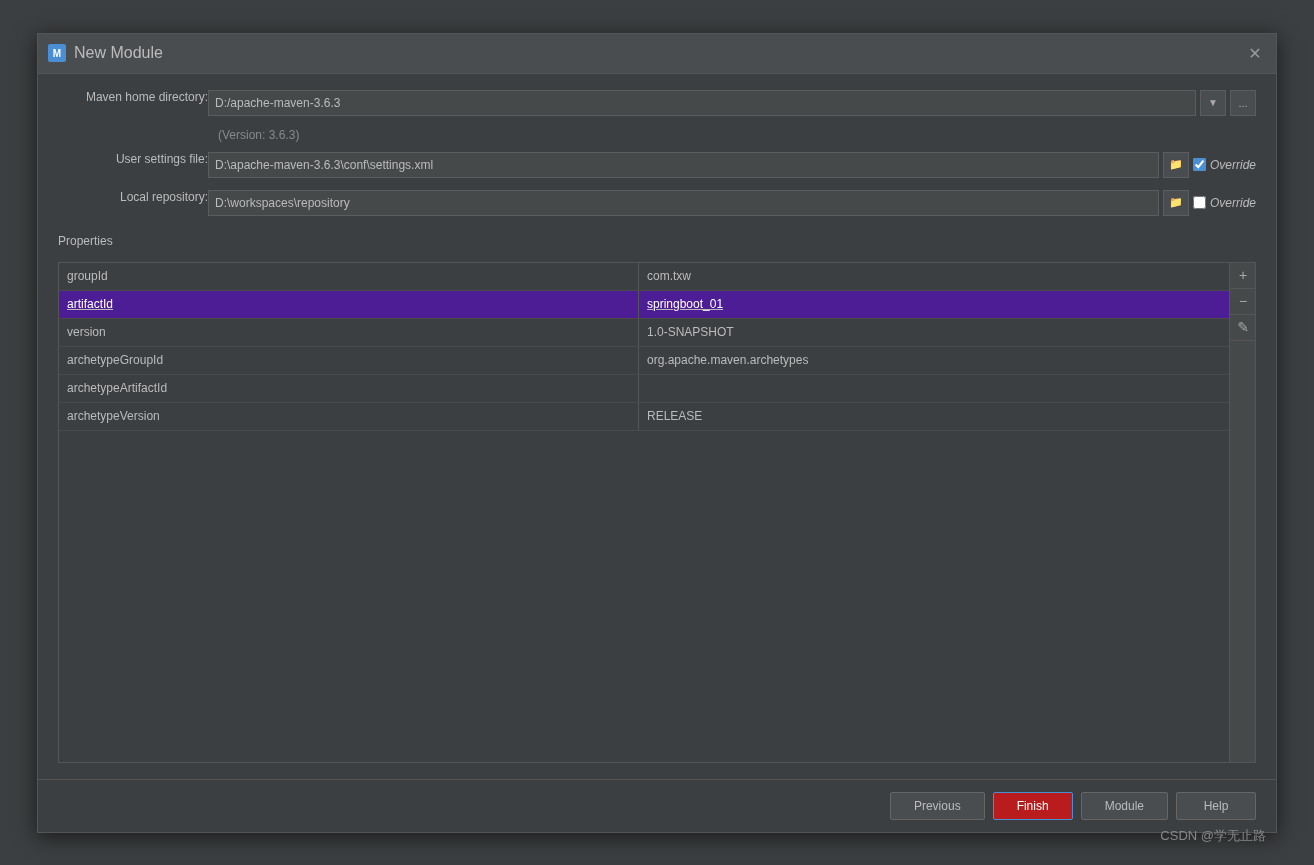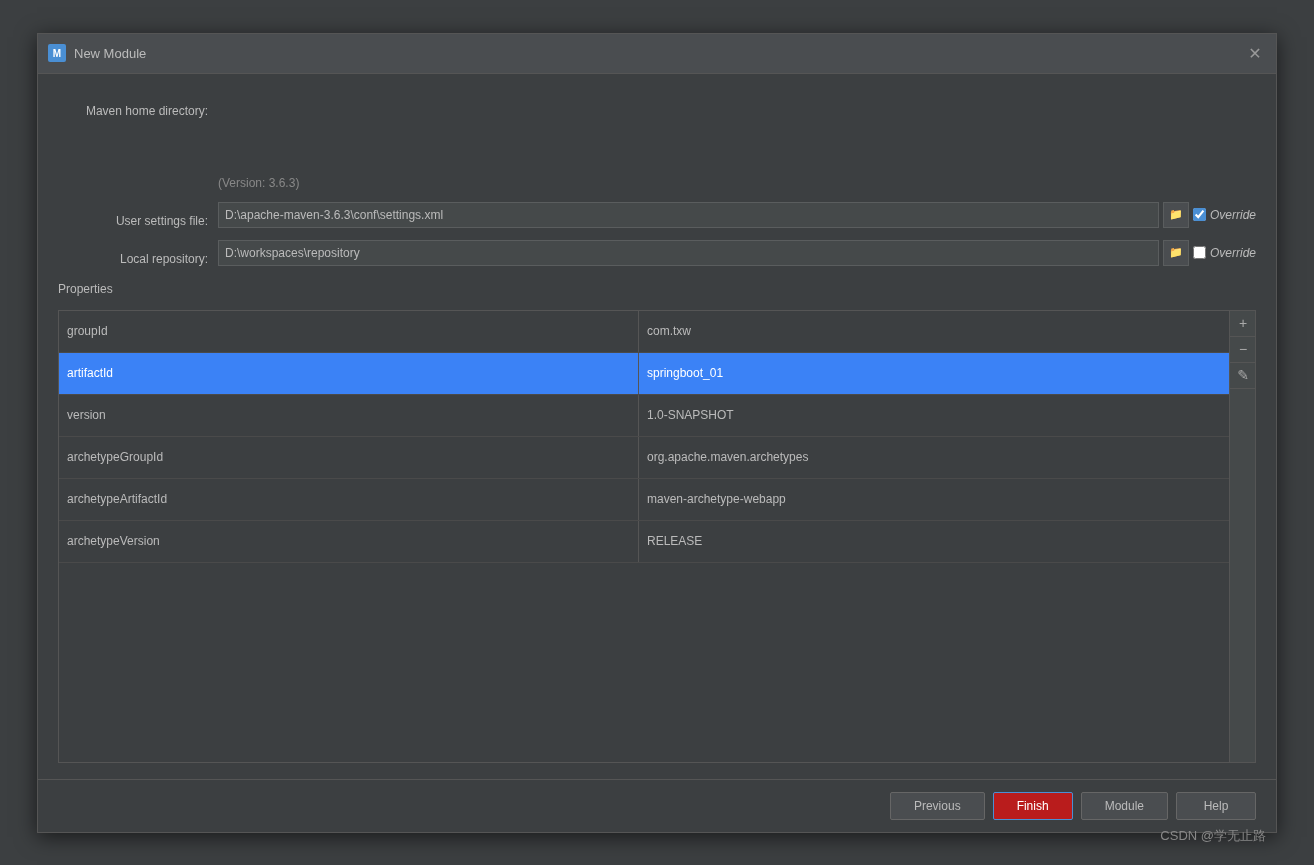--- a/index.html
+++ b/index.html
@@ -50,21 +50,21 @@
       align-items: center;
       justify-content: center;
       font-size: 10px;
       color: white;
       font-weight: bold;
       border-radius: 2px;
     }
 
     .title-text {
       color: #bbbbbb;
-      font-size: 13px;
+      font-size: 16px;
     }
 
     .close-btn {
       width: 22px;
       height: 22px;
       display: flex;
       align-items: center;
       justify-content: center;
       cursor: pointer;
       color: #999;
@@ -75,22 +75,21 @@
     .content {
       padding: 16px 20px;
       flex: 1;
       display: flex;
       flex-direction: column;
       gap: 10px;
     }
 
     .form-row {
       display: flex;
-      align-items: flex-end;
-      gap: 10px;
+      align-items: flex-start;
       min-height: 28px;
     }
 
     .form-label {
       width: 150px;
       text-align: right;
       color: #bbbbbb;
       font-size: 12px;
       flex-shrink: 0;
     }
@@ -137,21 +136,20 @@
       cursor: pointer;
       color: #aaa;
       font-size: 11px;
       flex-shrink: 0;
     }
 
     .version-info {
       padding-left: 160px;
       font-size: 12px;
       color: #888;
-      margin-top: 48px;
     }
 
     .checkbox-group {
       display: flex;
       align-items: center;
       gap: 4px;
     }
 
     .checkbox-group input[type="checkbox"] {
       accent-color: #4a8fd4;
@@ -187,29 +185,30 @@
 
     .properties-table {
       flex: 1;
       display: flex;
       flex-direction: column;
     }
 
     .table-row {
       display: flex;
       border-bottom: 1px solid #4a4a4a;
-      height: 42px;
+      height: 28px;
     }
 
     .table-row:last-child {
       border-bottom: none;
     }
 
     .table-row.selected {
-      background: #3b82f6;
+      background: #4c1d95;
+      text-decoration: underline;
     }
 
     .table-cell {
       display: flex;
       align-items: center;
       padding: 0 8px;
       font-size: 12px;
       overflow: hidden;
       white-space: nowrap;
     }
@@ -300,20 +299,25 @@
     </div>
     <div class="close-btn">✕</div>
   </div>
 
   <div class="content">
 
     <div class="form-row">
       <span class="form-label">
         <span>Maven home directory:</span>
       </span>
+      <div class="form-input-group">
+        <input class="form-input" type="text" value="D:/apache-maven-3.6.3" style="">
+        <div class="dropdown-btn">▼</div>
+        <div class="browse-btn">...</div>
+      </div>
     </div>
 
     <div class="version-info">
       <span>(Version: 3.6.3)</span>
     </div>
 
     <div class="form-row">
       <span class="form-label">User settings file:</span>
       <div class="form-input-group">
         <input class="form-input" type="text" value="D:\apache-maven-3.6.3\conf\settings.xml" style="">
@@ -360,21 +364,20 @@
             <span class="table-cell val-col">1.0-SNAPSHOT</span>
           </div>
 
           <div class="table-row">
             <span class="table-cell key-col">archetypeGroupId</span>
             <span class="table-cell val-col">org.apache.maven.archetypes</span>
           </div>
 
           <div class="table-row">
             <span class="table-cell key-col">archetypeArtifactId</span>
-            <span class="table-cell val-col">maven-archetype-webapp</span>
           </div>
 
           <div class="table-row">
             <span class="table-cell key-col">archetypeVersion</span>
             <span class="table-cell val-col">RELEASE</span>
           </div>
 
           <div class="empty-area"></div>
         </div>
         <div class="table-sidebar">

